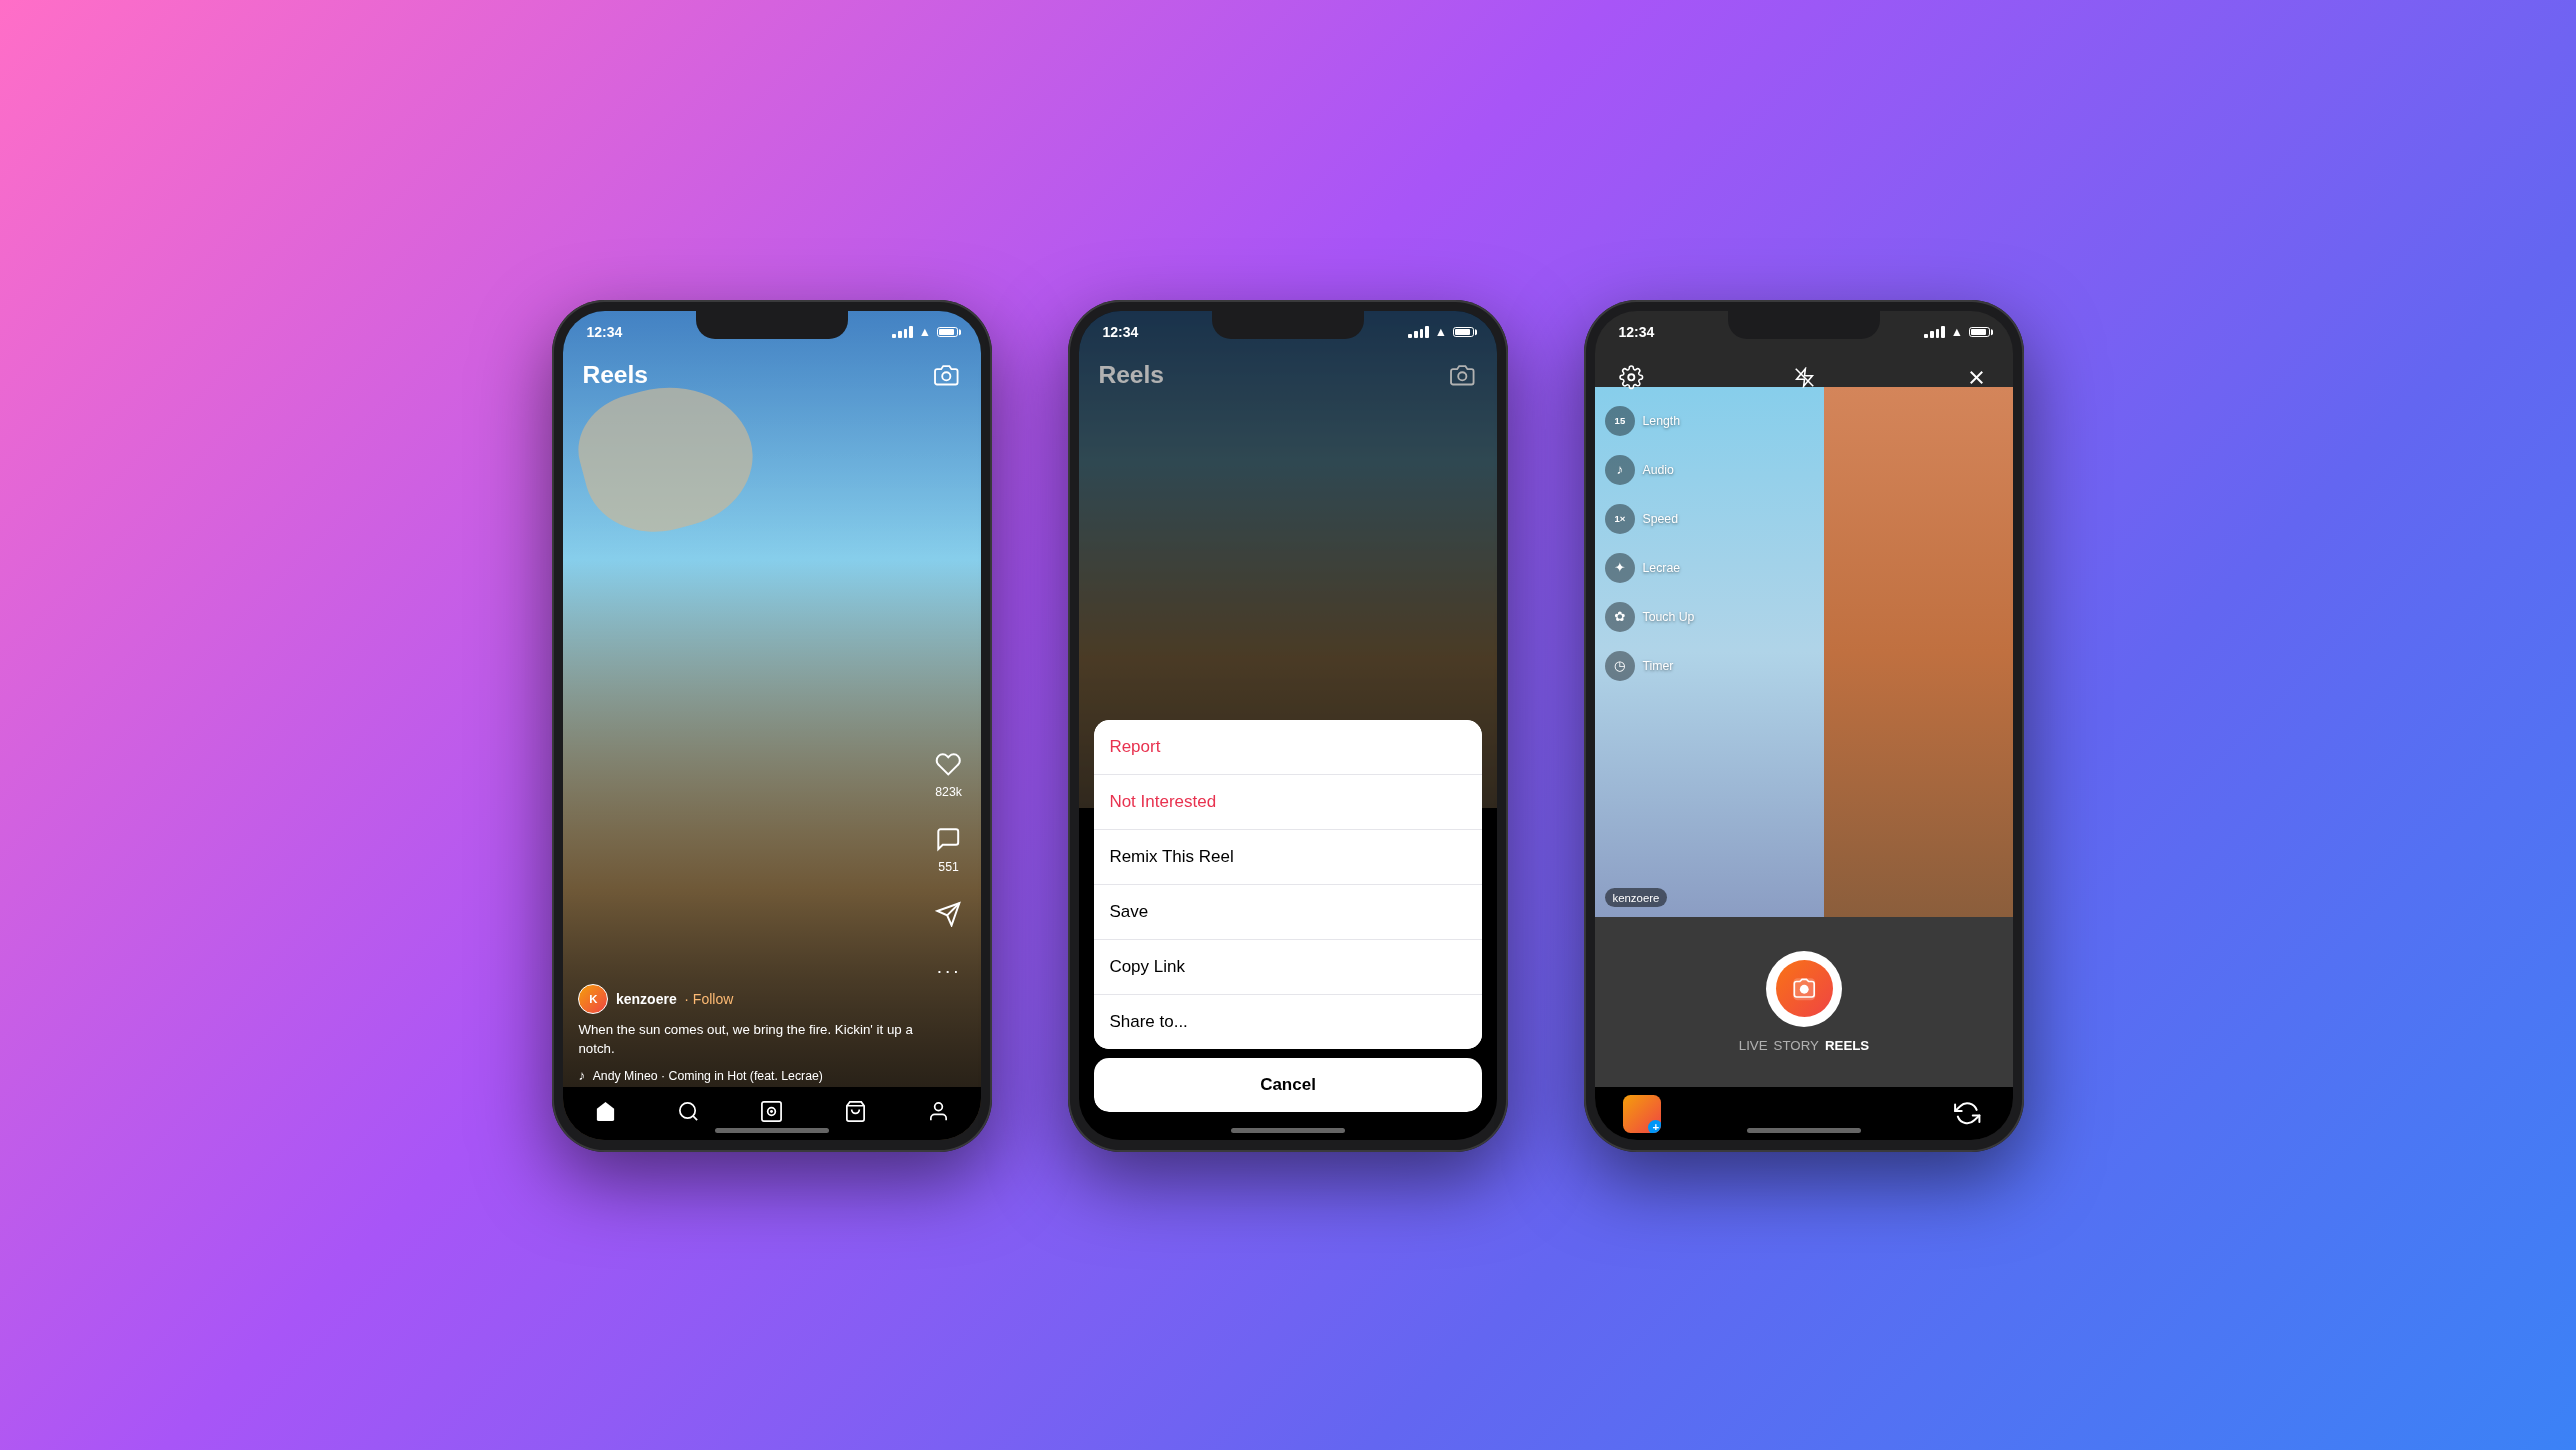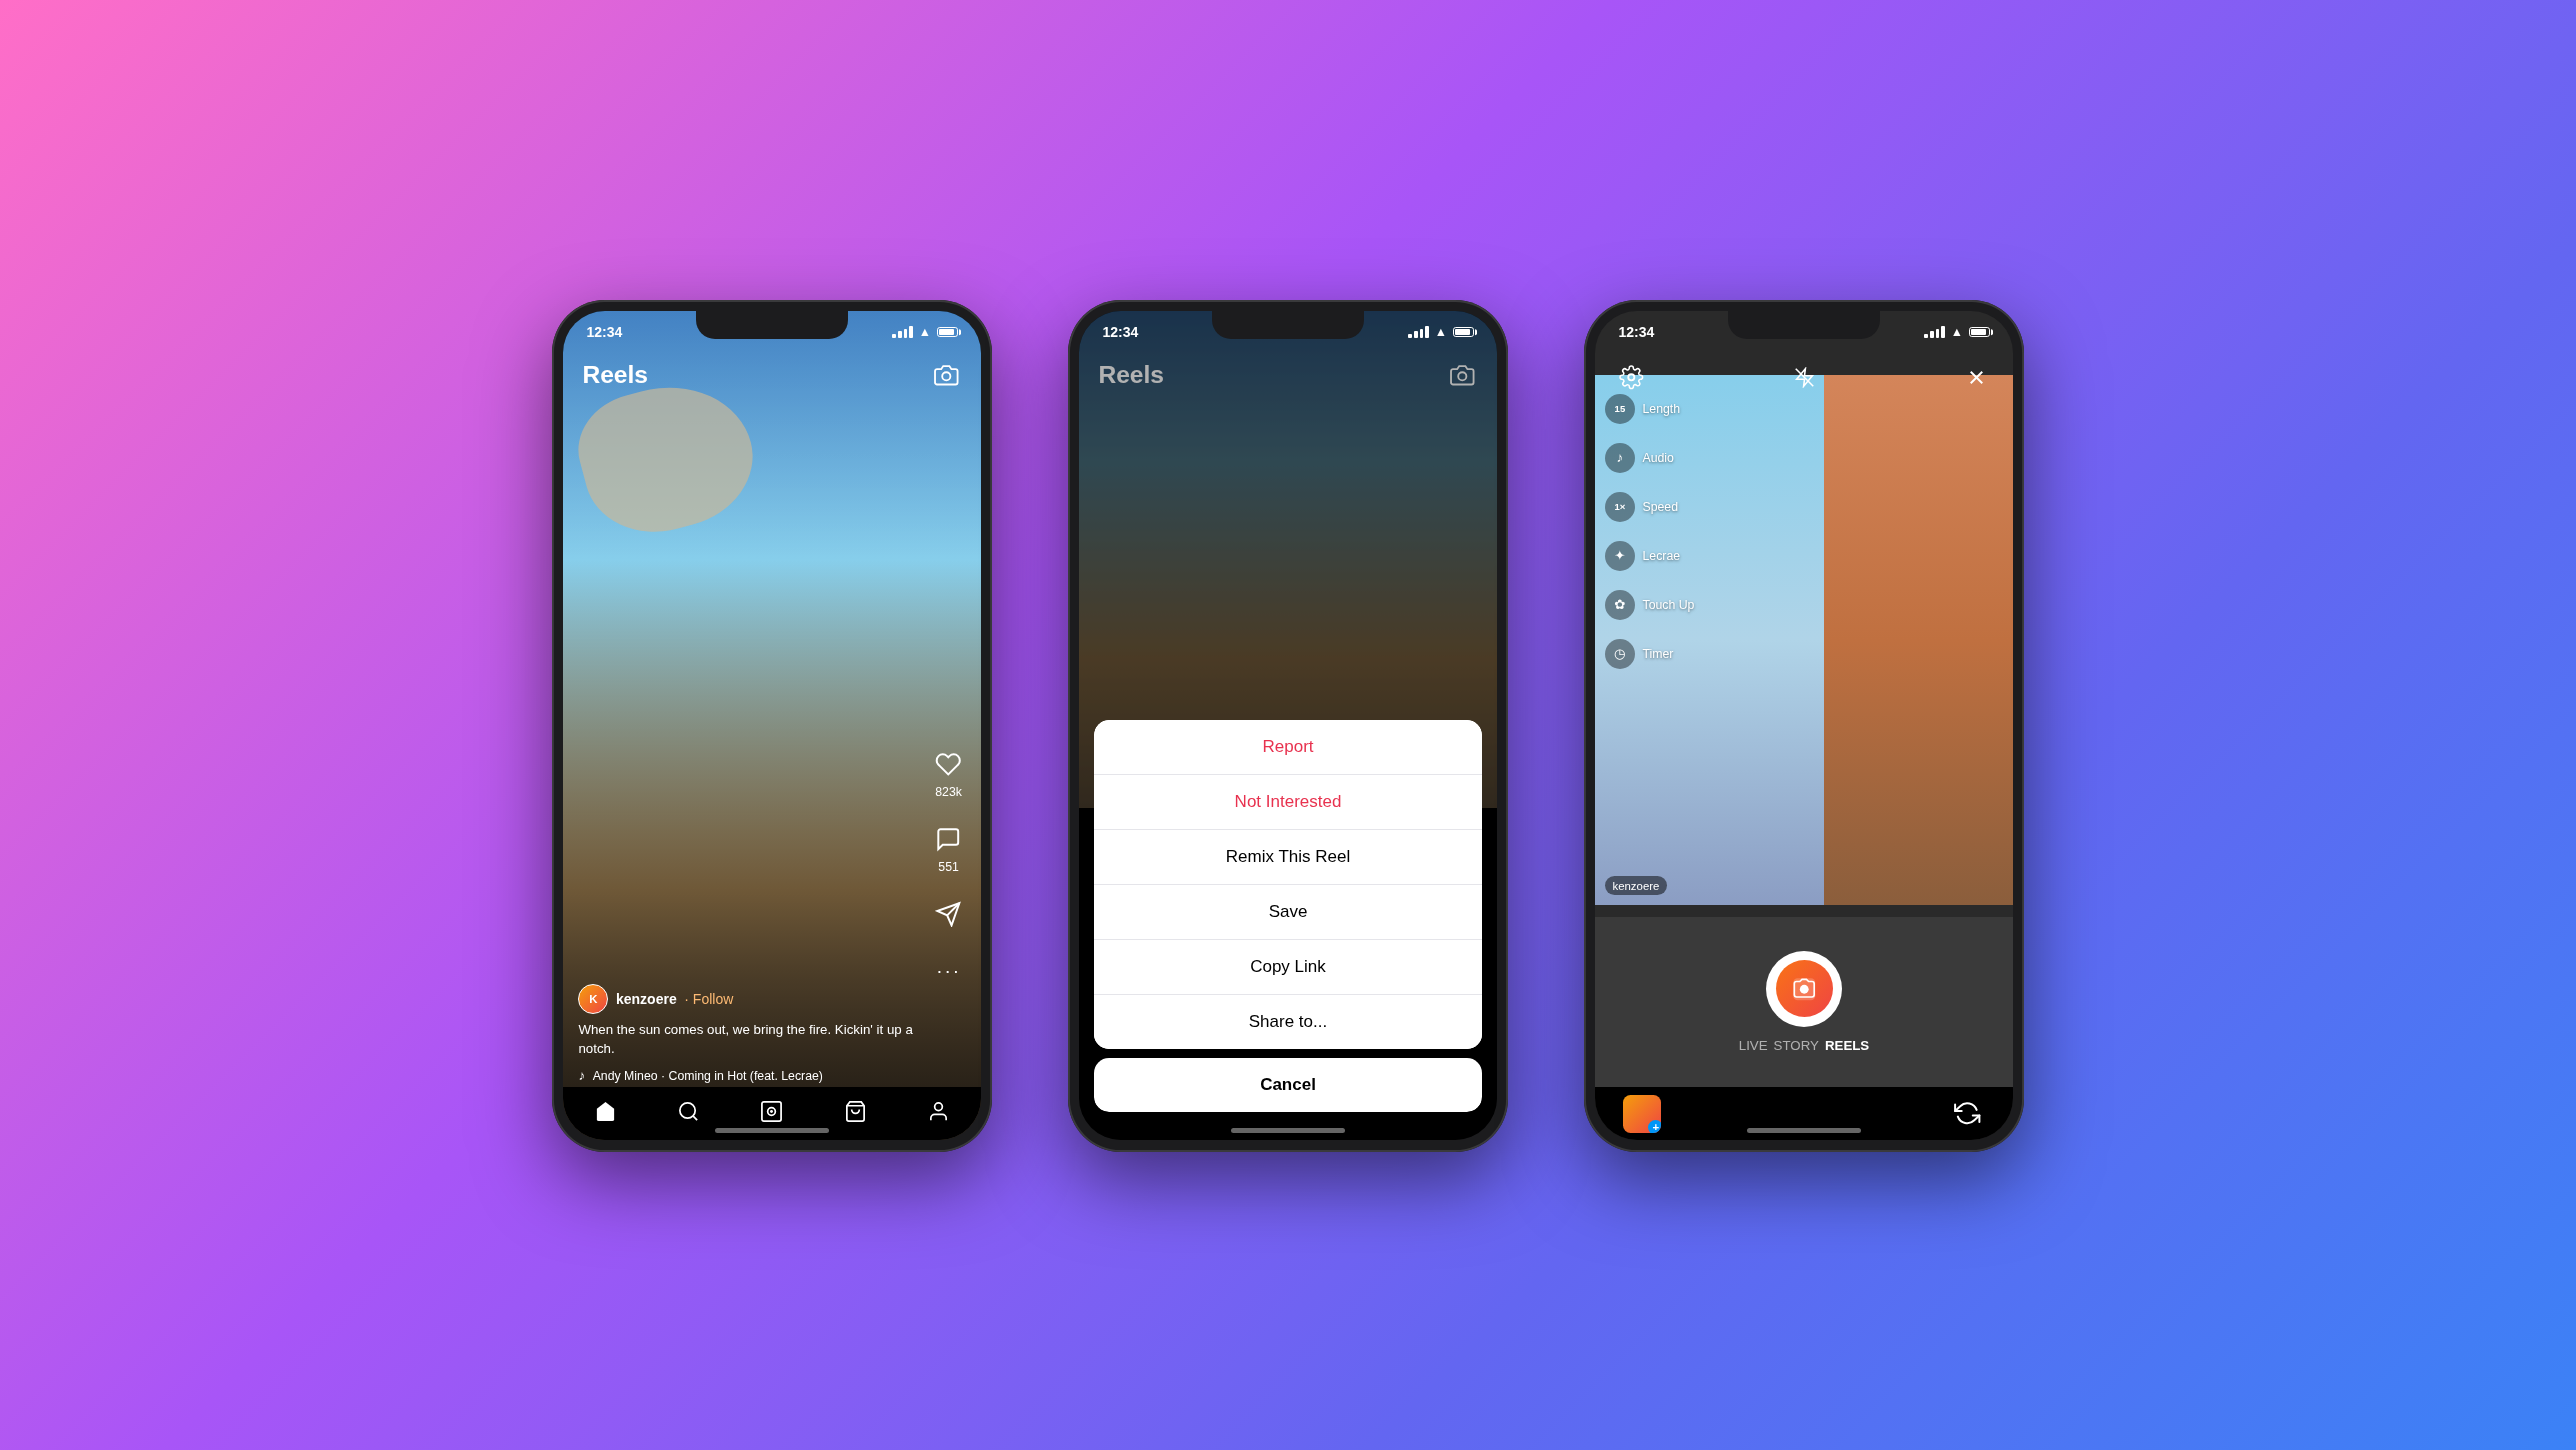--- a/index.html
+++ b/index.html
@@ -260,22 +260,22 @@
       border-radius: 15px;
       overflow: hidden;
     }
     .action-sheet-main {
       background: white;
       border-radius: 15px;
       overflow: hidden;
       margin-bottom: 9.5px;
     }
     .action-item {
-      padding: 17px 28px;
-      text-align: center;
+      padding: 17px 15px;
+      text-align: left;
       font-size: 17px;
       font-weight: 400;
       color: #000;
       border-bottom: 0.9px solid #e5e5ea;
       background: white;
       cursor: pointer;
     }
     .action-item:last-child { border-bottom: none; }
     .action-item.red { color: #e8324f; font-weight: 500; }
     .action-item.cancel-btn {
@@ -307,21 +307,21 @@
       width: 34px;
       height: 34px;
       display: flex;
       align-items: center;
       justify-content: center;
       color: white;
       font-size: 19px;
     }
     .split-view {
       position: absolute;
-      top: 64px;
+      top: 76px;
       left: 0; right: 0;
       height: 530px;
       display: flex;
     }
     .split-left {
       flex: 1;
       background: linear-gradient(180deg, #87ceeb 0%, #b0d4e8 50%, #8b9dc3 100%);
       position: relative;
       overflow: hidden;
     }

